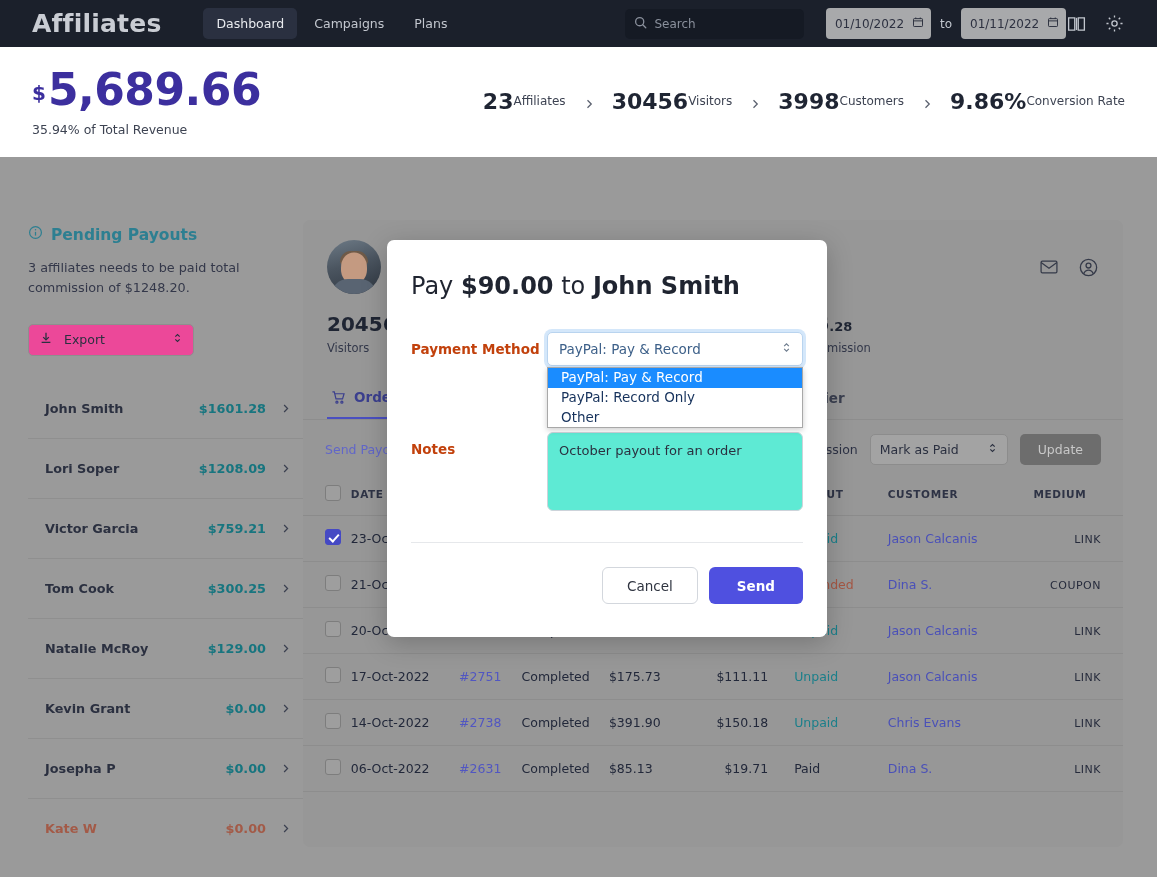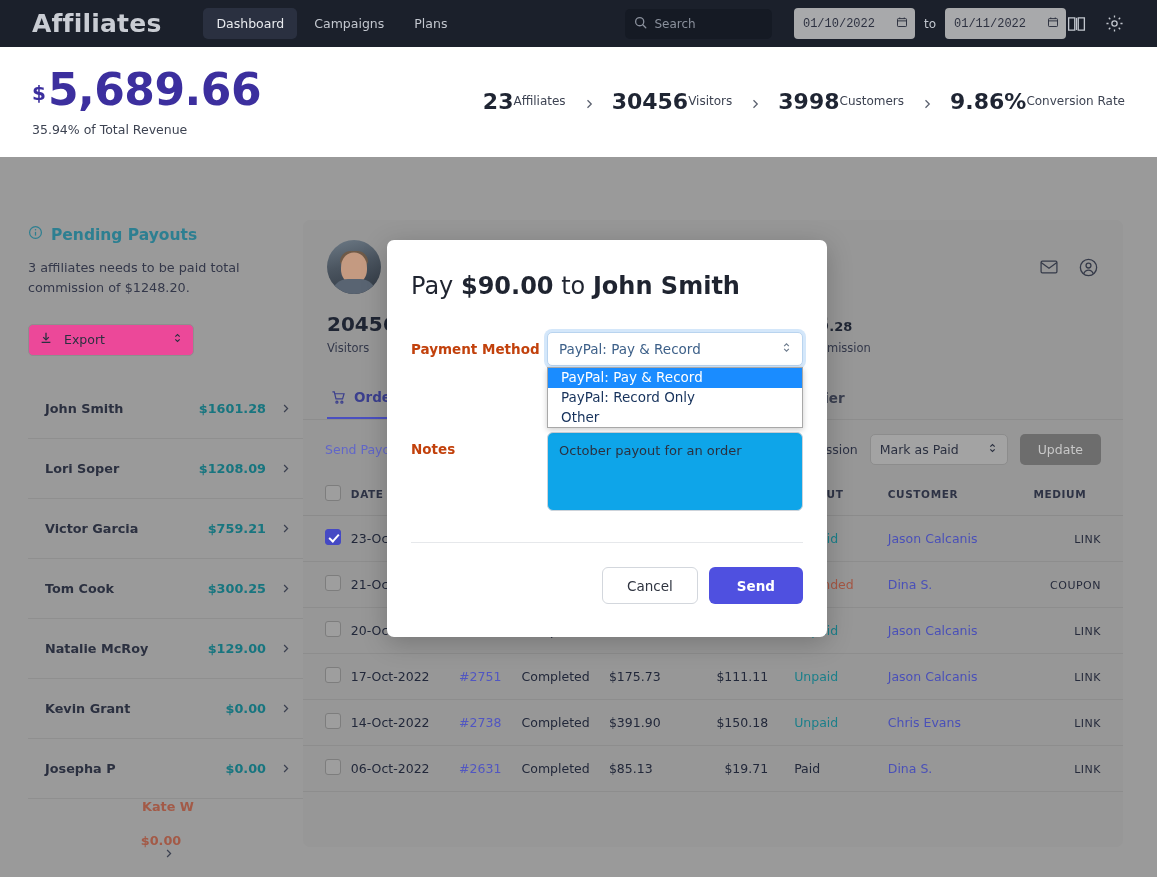--- a/index.html
+++ b/index.html
@@ -31,23 +31,23 @@
     border-radius: 5px; display: flex; align-items: center; padding: 0 9px; gap: 7px;
   }
   .search-wrap svg { flex: none; }
   .search-input {
     background: transparent; border: none; outline: none; color: #aeb3bd;
     font-size: 12px; width: 100%; font-family: inherit;
   }
   .search-input::placeholder { color: #8a909c; }
   .date-group { margin-left: 22px; display: flex; align-items: center; gap: 9px; }
   .date-box {
-    background: #a8a9ab; border-radius: 4px; height: 31px; width: 121px;
+    background: #a8a9ab; border-radius: 4px; height: 31px; width: 105px;
     display: flex; align-items: center; justify-content: space-between;
-    padding: 0 7px 0 9px; font-size: 12px; color: #2d3140; cursor: pointer; font-family: Liberation Mono, monospace;
+    padding: 0 7px 0 9px; font-size: 12px; color: #2d3140; cursor: pointer;
   }
   .date-to { color: #c2c6ce; font-size: 12px; }
   .nav-icons { margin-left: auto; display: flex; align-items: center; gap: 17px; padding-right: 16px; }
   .nav-icon { cursor: pointer; display: flex; }
 
   
   .statbar {
     position: absolute; left: 0; top: 47px; width: 1157px; height: 110px;
     background: #fff; display: flex; align-items: center; padding: 0 32px;
   }
@@ -77,21 +77,21 @@
     margin-top: 26px; width: 166px; height: 32px; background: #ec4899;
     border: 1px solid #8e8e8e; border-radius: 5px;
     display: flex; align-items: center; padding: 0 10px; gap: 11px; cursor: pointer;
   }
   .export-lbl { font-size: 12.5px; color: #2b3040; flex: 1; }
   .aff-list { margin-top: 23px; width: 276px; }
   .aff-row {
     height: 60px; display: flex; align-items: center; padding: 0 13px 0 17px;
     border-bottom: 1px solid #8f8f8f; cursor: pointer; background: #9a9a9a;
   }
-  .aff-row:last-child { border-bottom: none; flex-direction: column; }
+  .aff-row:last-child { border-bottom: none; }
   .aff-name { font-size: 12.8px; font-weight: bold; color: #2b3040; flex: 1; }
   .aff-amt { font-size: 12.8px; font-weight: bold; color: #17757f; margin-right: 14px; }
   .aff-row.warn .aff-name, .aff-row.warn .aff-amt { color: #a35a47; }
   .chev { color: #3b4050; display: flex; }
 
   
   .main-card {
     position: absolute; left: 303px; top: 63px; width: 820px; height: 627px;
     background: #979797; border-radius: 7px; overflow: hidden;
   }
@@ -200,21 +200,21 @@
   }
   .select-list {
     position: absolute; left: 0; top: 35px; width: 256px; background: #fff;
     border: 1px solid #a8a8a8; box-shadow: 0 2px 6px rgba(0,0,0,.2); z-index: 5;
   }
   .opt { font-size: 13.5px; color: #16325c; padding: 1px 0 1px 13px; cursor: pointer; line-height: 1.32; }
   .opt.sel { background: #1a8cff; color: #fff; }
   .notes-area {
     width: 256px; height: 79px; border: 1px solid #cdd3da; border-radius: 6px;
     padding: 9px 11px; font-size: 13px; color: #2b3140; resize: none; outline: none;
-    font-family: inherit; line-height: 1.4; background: #0ea5e9;
+    font-family: inherit; line-height: 1.4; background: #5eead4;
   }
   .modal-divider { border-top: 1px solid #e6e8eb; margin: 31px 0 0 0; }
   .modal-actions { display: flex; justify-content: flex-end; gap: 11px; margin-top: 24px; }
   .btn-cancel {
     height: 37px; padding: 0 24px; border: 1px solid #d3d7dd; border-radius: 6px;
     background: #fff; font-size: 13.5px; color: #2f3440; cursor: pointer; font-family: inherit;
   }
   .btn-send {
     height: 37px; padding: 0 28px; border: none; border-radius: 6px;
     background: #4f50e0; font-size: 13.5px; font-weight: bold; color: #fff;

